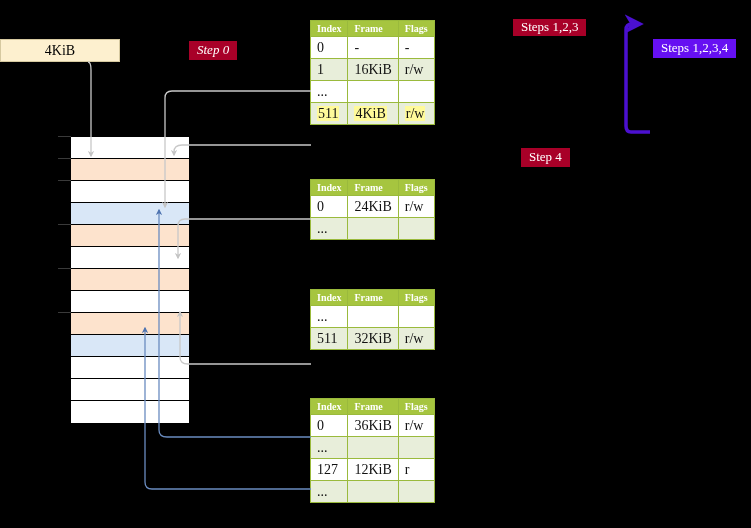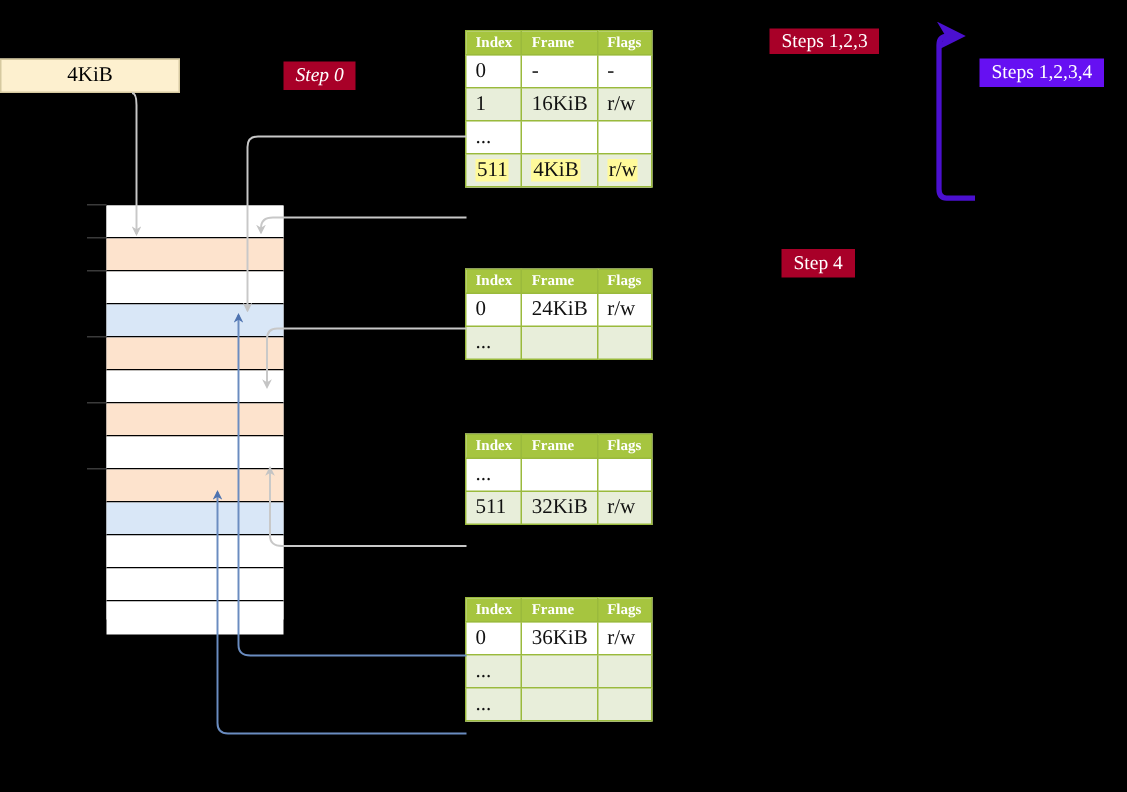--- a/index.html
+++ b/index.html
@@ -20,21 +20,21 @@
   .badge{
     display:inline-flex;align-items:center;justify-content:center;
     padding:2px 8px;font-size:13px;color:#ffffff;line-height:1.15;
     white-space:nowrap;box-sizing:border-box;
   }
   .badge-red{background:#a80028;}
   .badge-violet{background:#6610f2;}
   #badge-step0{left:189px;top:41px;height:19px;font-style:italic;}
   #badge-steps123{left:513px;top:19px;height:17px;}
   #badge-steps1234{left:653px;top:19px;height:19px;margin-top:20px;}
-  #badge-step4{left:521px;top:166px;height:19px;}
+  #badge-step4{left:521px;top:148px;height:19px;}
 
   
   #memory-column{
     left:70px;top:136px;width:120px;height:278px;
     border:1.5px solid #000;box-sizing:border-box;background:#fff;
   }
   .mem-row{height:22px;border-bottom:1.5px solid #000;box-sizing:border-box;}
   .mem-row:last-child{border-bottom:none;}
   .mem-white{background:#ffffff;}
   .mem-orange{background:#fde3cd;}
@@ -197,20 +197,25 @@
       <tbody>
         <tr class="rw">
           <td>0</td>
           <td>36KiB</td>
           <td>r/w</td>
         </tr>
         <tr class="ra">
           <td>...</td>
           <td></td>
           <td></td>
+        </tr>
+        <tr class="rw">
+          <td>127</td>
+          <td>12KiB</td>
+          <td>r</td>
         </tr>
         <tr class="ra">
           <td>...</td>
           <td></td>
           <td></td>
         </tr>
       </tbody>
     </table>
   </div>
 

